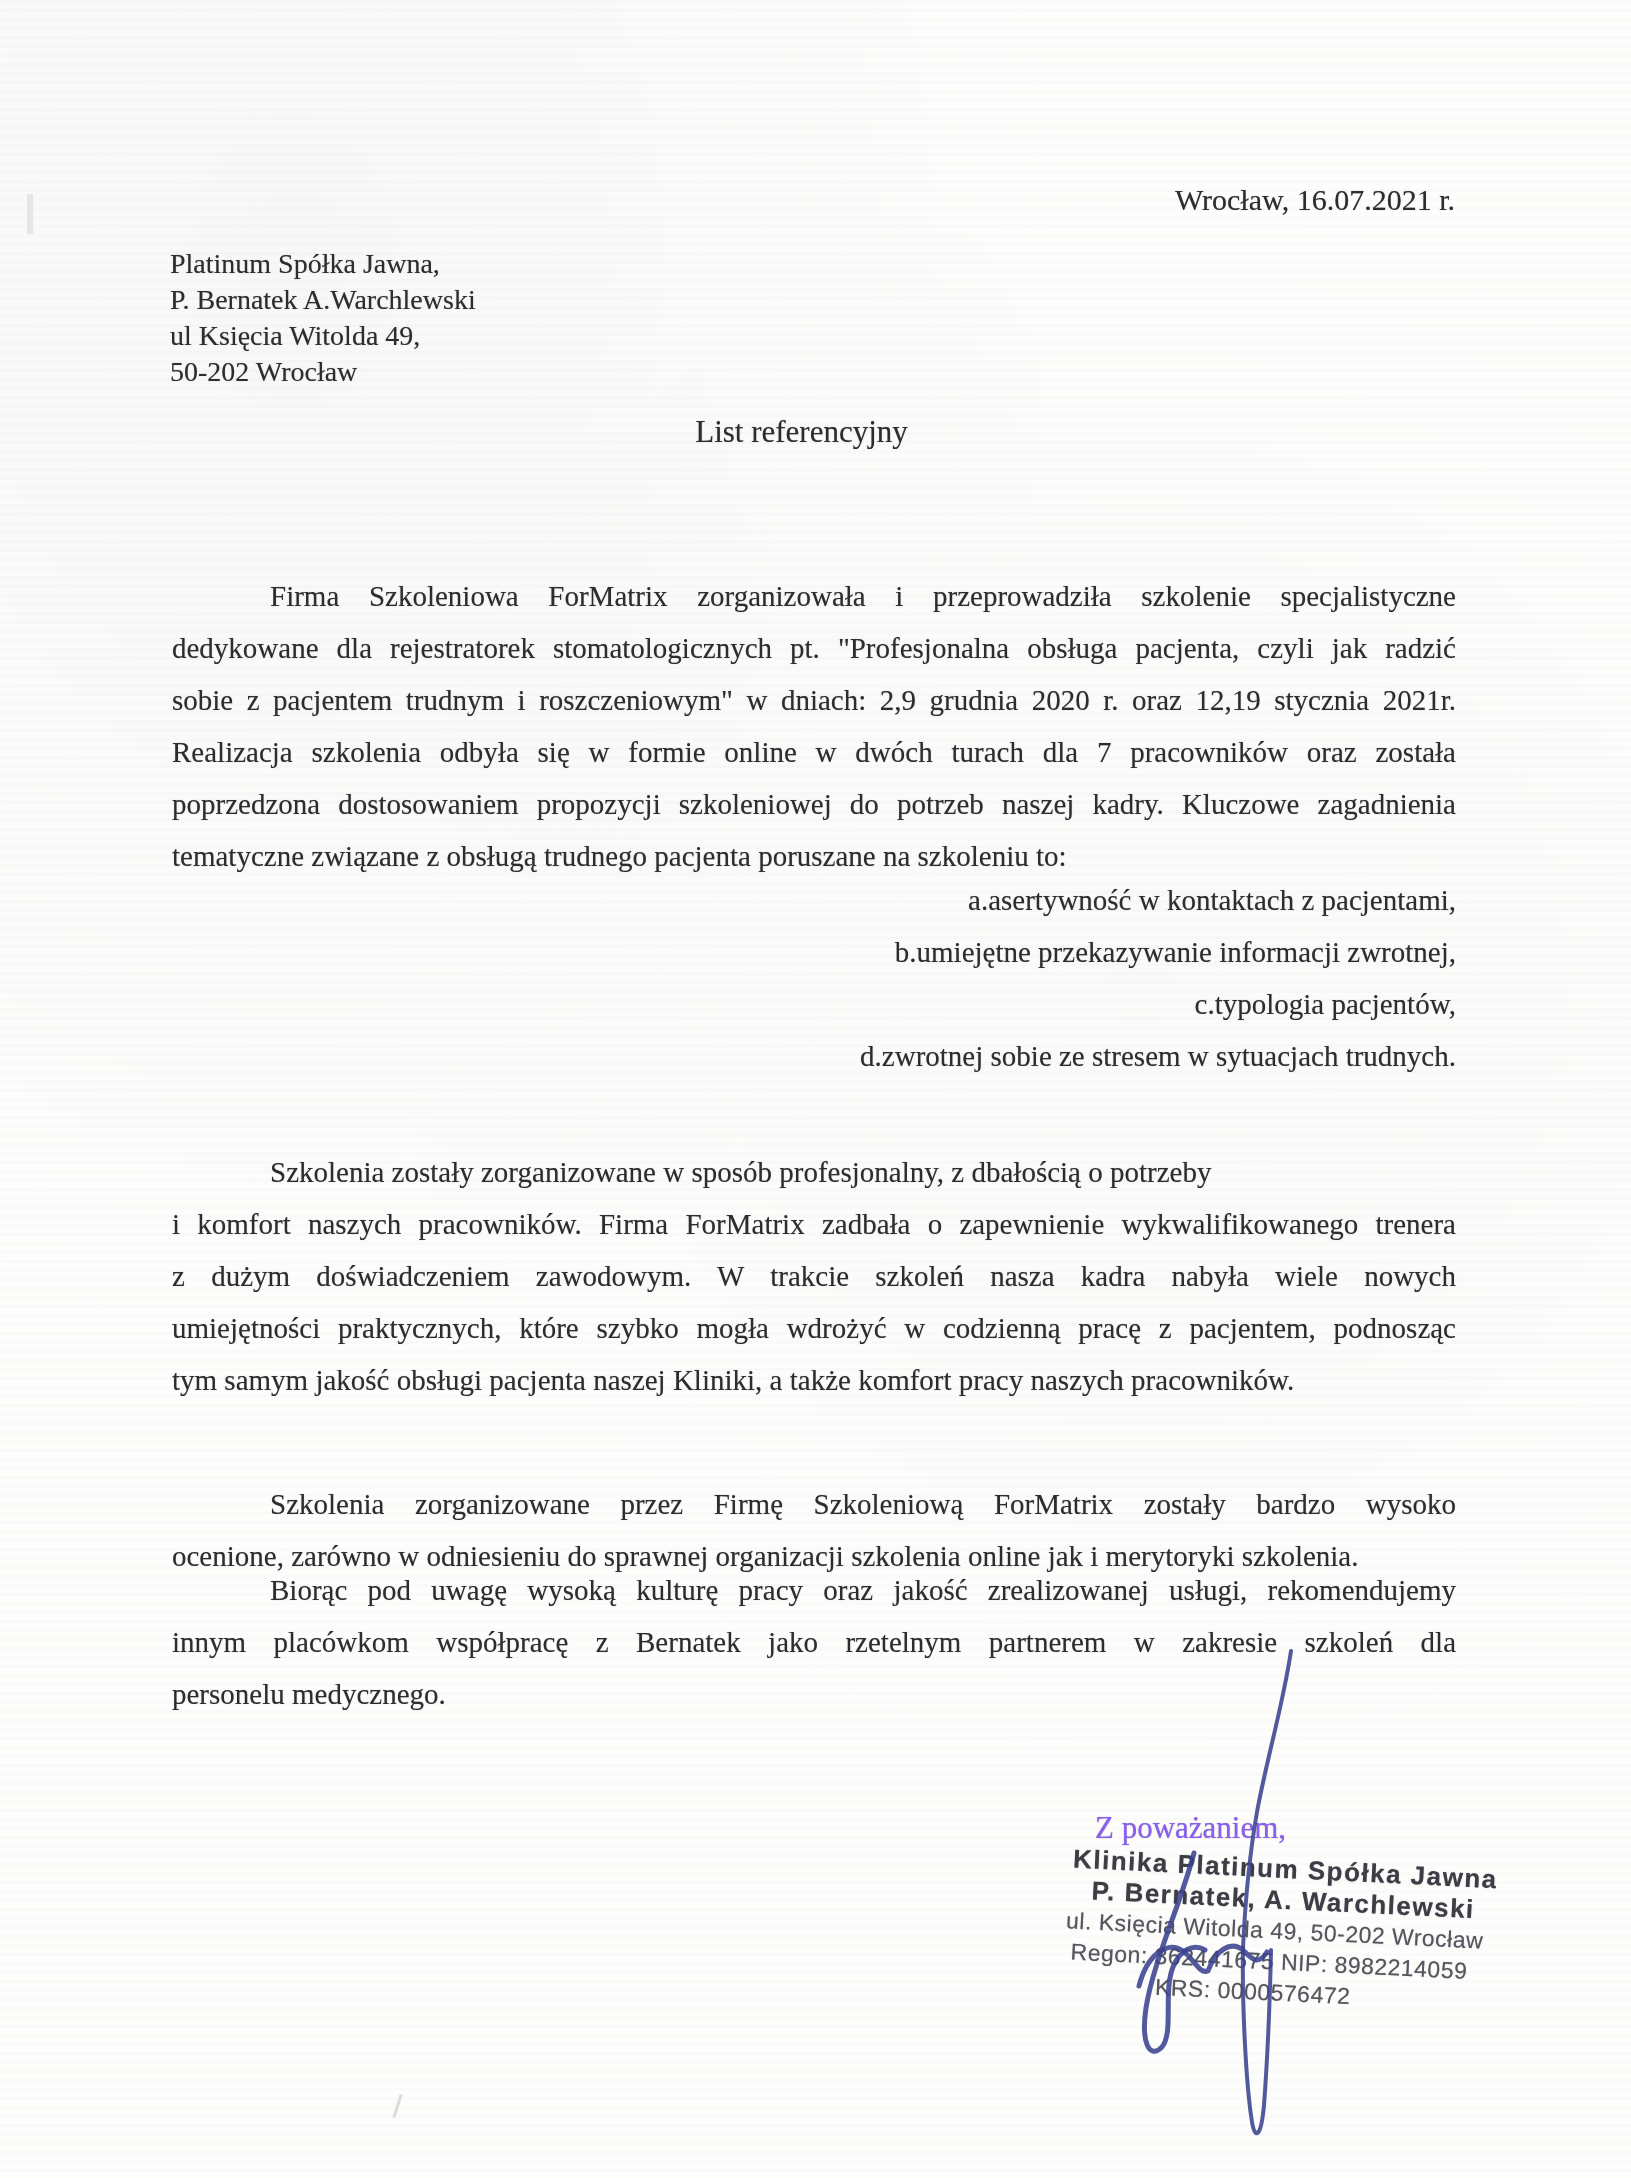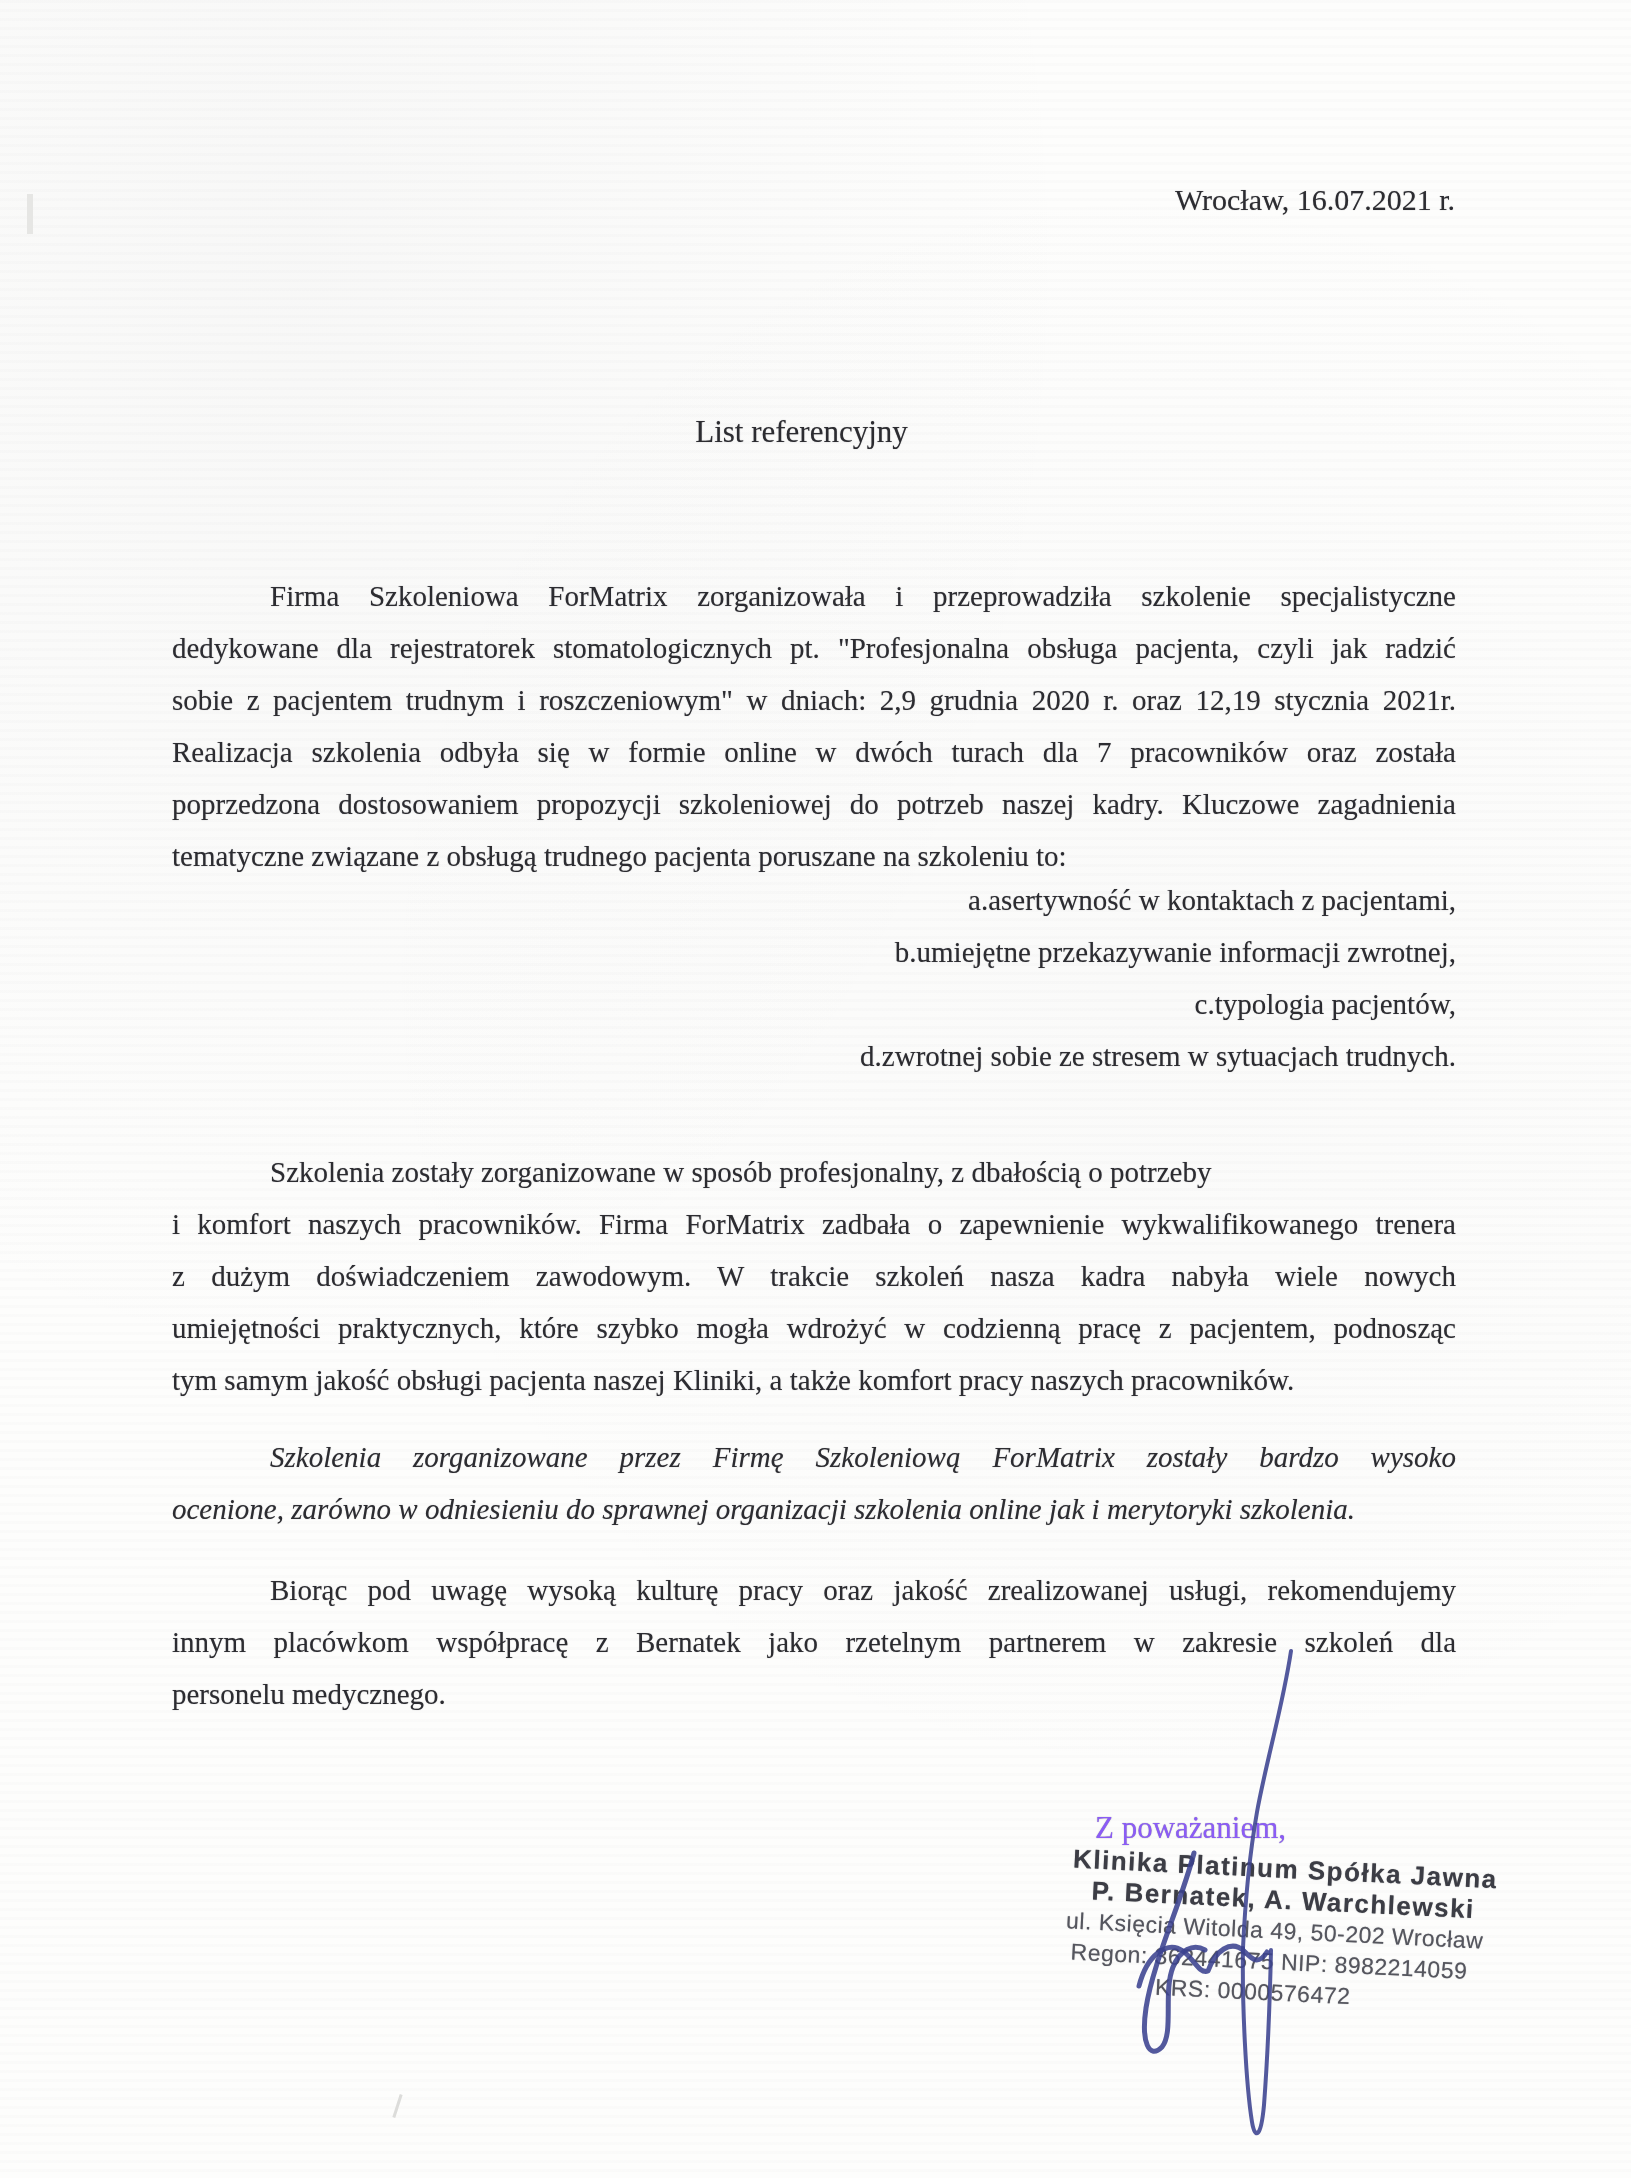--- a/index.html
+++ b/index.html
@@ -39,21 +39,21 @@
     text-shadow:0 0 1px rgba(44,44,49,0.45);
   }
   .body-block{
     position:absolute;left:172px;width:1284px;
     font-size:29px;line-height:52px;
     text-shadow:0 0 1px rgba(44,44,49,0.40);
   }
   #para1{top:570px;}
   #topics{top:874px;}
   #para2{top:1146px;}
-  #para3{top:1431px;font-style:italic;}
+  #para3{top:1478px;}
   #para4{top:1564px;}
   .bline{text-align:left;white-space:nowrap;}
   .bline.j{text-align:justify;text-align-last:justify;white-space:normal;}
   .bline.ind{padding-left:98px;}
   .list-row{padding-left:86px;white-space:nowrap;text-align:right;}
   .list-row .marker{display:inline-block;width:61px;}
 
   .valediction{
     position:absolute;left:1095px;top:1810px;
     font-size:31px;white-space:nowrap;color:#8b5cf6;
@@ -83,20 +83,26 @@
 </head>
 <body>
 
 <div class="page">
 
   <div class="scan-mark artifact-a"></div>
   <div class="scan-mark artifact-b"></div>
 
   <div class="date-line">Wrocław, 16.07.2021 r.</div>
 
+  <div class="recipient">
+      <div class="rline">Platinum Spółka Jawna,</div>
+      <div class="rline">P. Bernatek A.Warchlewski</div>
+      <div class="rline">ul Księcia Witolda 49,</div>
+      <div class="rline">50-202 Wrocław</div>
+    </div>
 
   <div class="doc-title">List referencyjny</div>
 
   <div class="body-block" id="para1">
       <div class="bline j ind">Firma Szkoleniowa ForMatrix zorganizowała i przeprowadziła szkolenie specjalistyczne</div>
       <div class="bline j">dedykowane dla rejestratorek stomatologicznych pt. "Profesjonalna obsługa pacjenta, czyli jak radzić</div>
       <div class="bline j">sobie z pacjentem trudnym i roszczeniowym" w dniach: 2,9 grudnia 2020 r. oraz 12,19 stycznia 2021r.</div>
       <div class="bline j">Realizacja szkolenia odbyła się w formie online w dwóch turach dla 7 pracowników oraz została</div>
       <div class="bline j">poprzedzona dostosowaniem propozycji szkoleniowej do potrzeb naszej kadry. Kluczowe zagadnienia</div>
       <div class="bline">tematyczne związane z obsługą trudnego pacjenta poruszane na szkoleniu to:</div>

